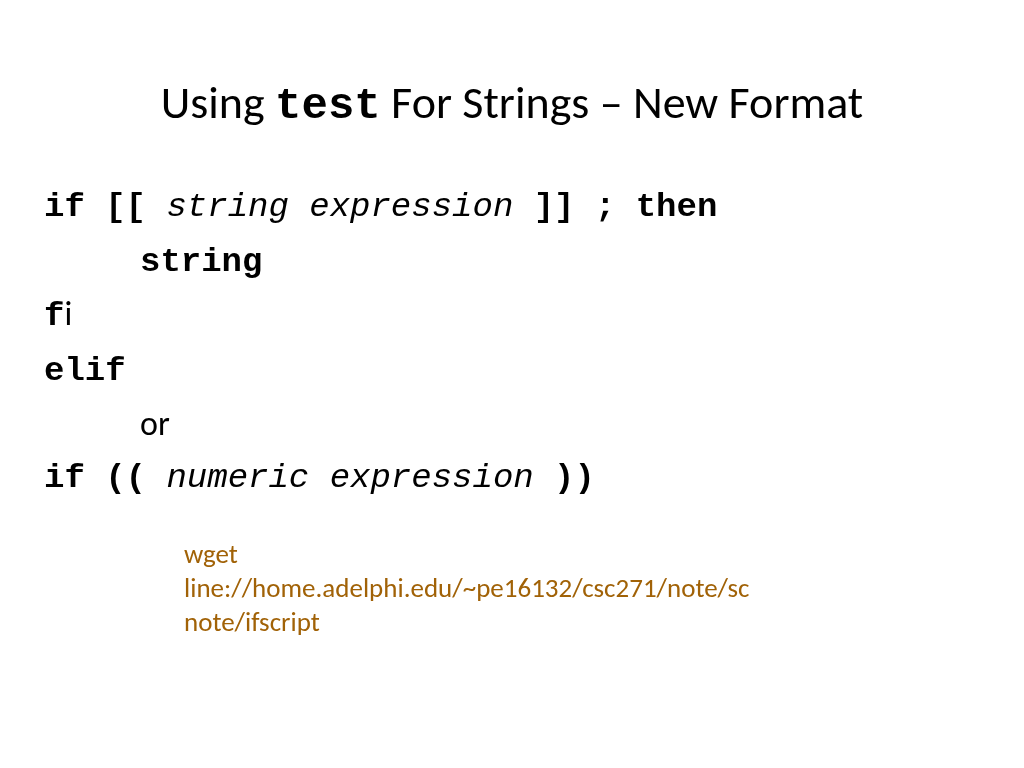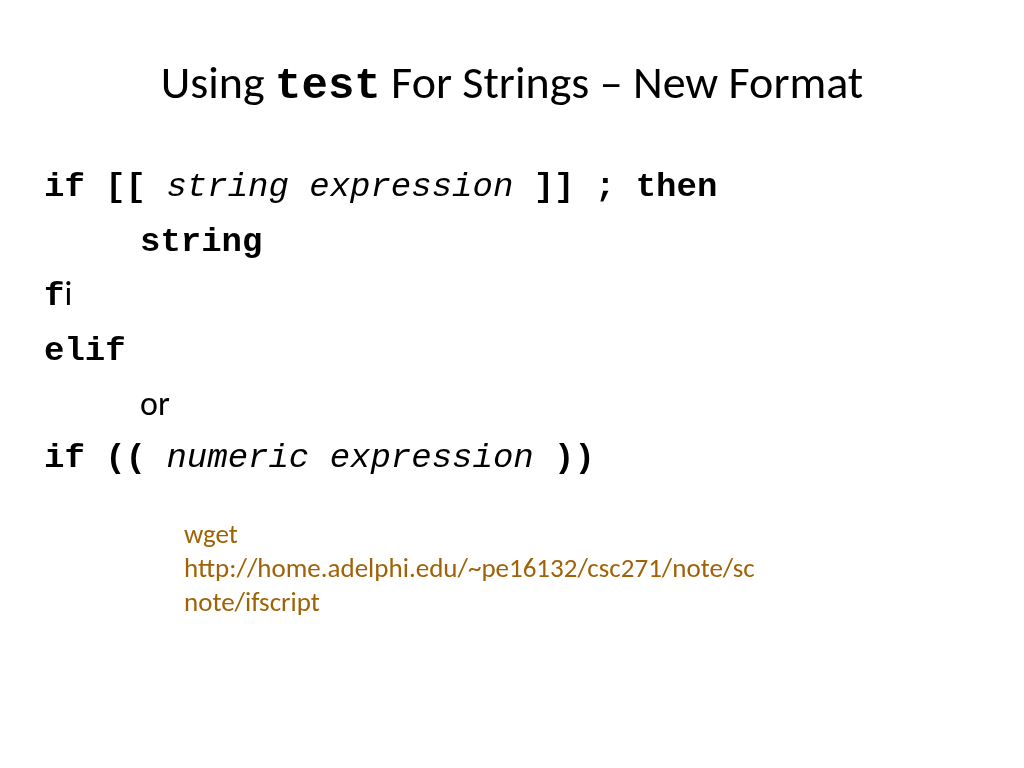--- a/index.html
+++ b/index.html
@@ -7,21 +7,21 @@
   .slide {
     width: 1024px;
     height: 768px;
     position: relative;
     padding: 0;
   }
   .title {
     font-size: 46px;
     font-weight: 400;
     text-align: center;
-    padding-top: 54px;
+    padding-top: 74px;
     padding-bottom: 48px;
     letter-spacing: 0px;
   }
   .title .mono {
     font-family: "Courier New", Courier, monospace;
     font-weight: bold;
     font-size: 44px;
   }
   .body {
     padding-left: 44px;
@@ -75,19 +75,19 @@
       <span class="sans-line">or</span>
     </div>
 
     <div>
       <span class="mono bold">if (( </span><span class="mono italic">numeric expression</span><span class="mono bold"> ))</span>
     </div>
 
 
     <div class="link-block">
       <div>wget</div>
-      <div>http://home.adelphi.edu/~pe16132/csc271/note/sc</div>
+      <div>line://home.adelphi.edu/~pe16132/csc271/note/sc</div>
       <div>note/ifscript</div>
     </div>
 
   </div>
 
 </div>
 
 </body></html>

